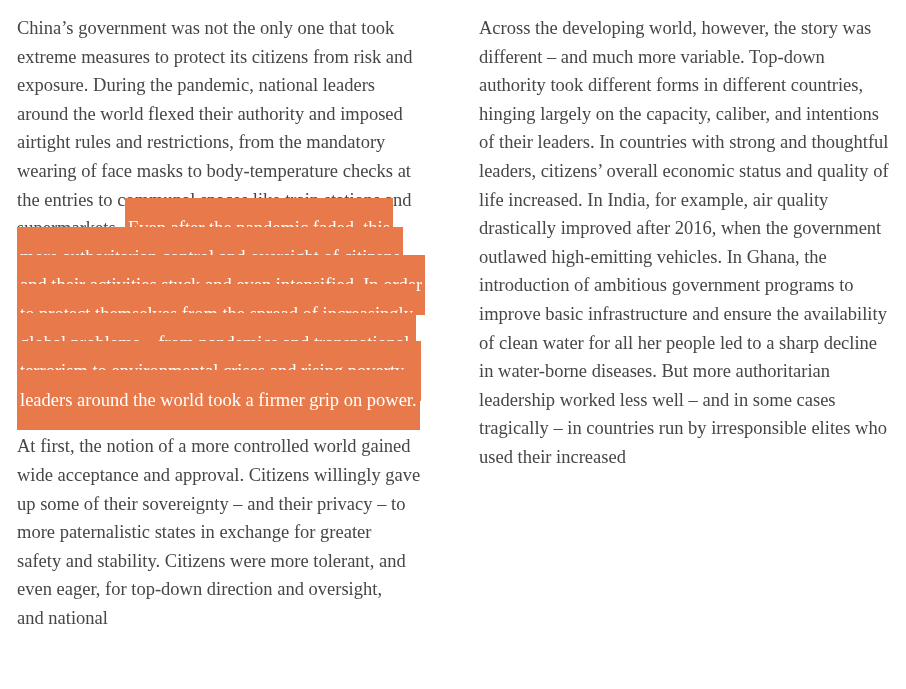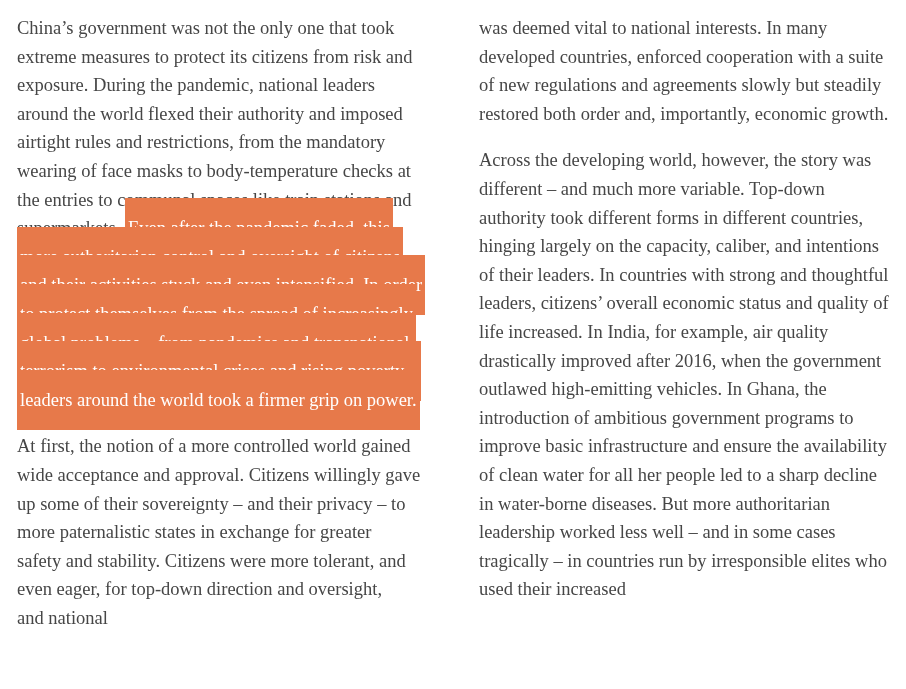--- a/index.html
+++ b/index.html
@@ -47,16 +47,15 @@
 </style>
 </head>
 <body>
 
 <main class="page">
   <section class="column">
       <p><span>China’s government was not the only one that took extreme measures to protect its citizens from risk and exposure. During the pandemic, national leaders around the world flexed their authority and imposed airtight rules and restrictions, from the mandatory wearing of face masks to body-temperature checks at the entries to communal spaces like train stations and supermarkets. </span><span class="hl">Even after the pandemic faded, this more authoritarian control and oversight of citizens and their activities stuck and even intensified. In order to protect themselves from the spread of increasingly global problems – from pandemics and transnational terrorism to environmental crises and rising poverty – leaders around the world took a firmer grip on power.</span></p>
       <p><span>At first, the notion of a more controlled world gained wide acceptance and approval. Citizens willingly gave up some of their sovereignty – and their privacy – to more paternalistic states in exchange for greater safety and stability. Citizens were more tolerant, and even eager, for top-down direction and oversight, and national</span></p>
     </section>
   <section class="column">
-      <p><span>was deemed vital to national interests. In many developed countries, enforced cooperation with a suite of new regulations and agreements slowly but steadily restored both order and, importantly, economic growth.</span></p>
       <p><span>Across the developing world, however, the story was different – and much more variable. Top-down authority took different forms in different countries, hinging largely on the capacity, caliber, and intentions of their leaders. In countries with strong and thoughtful leaders, citizens’ overall economic status and quality of life increased. In India, for example, air quality drastically improved after 2016, when the government outlawed high-emitting vehicles. In Ghana, the introduction of ambitious government programs to improve basic infrastructure and ensure the availability of clean water for all her people led to a sharp decline in water-borne diseases. But more authoritarian leadership worked less well – and in some cases tragically – in countries run by irresponsible elites who used their increased</span></p>
     </section>
 </main>
 
 </body></html>

